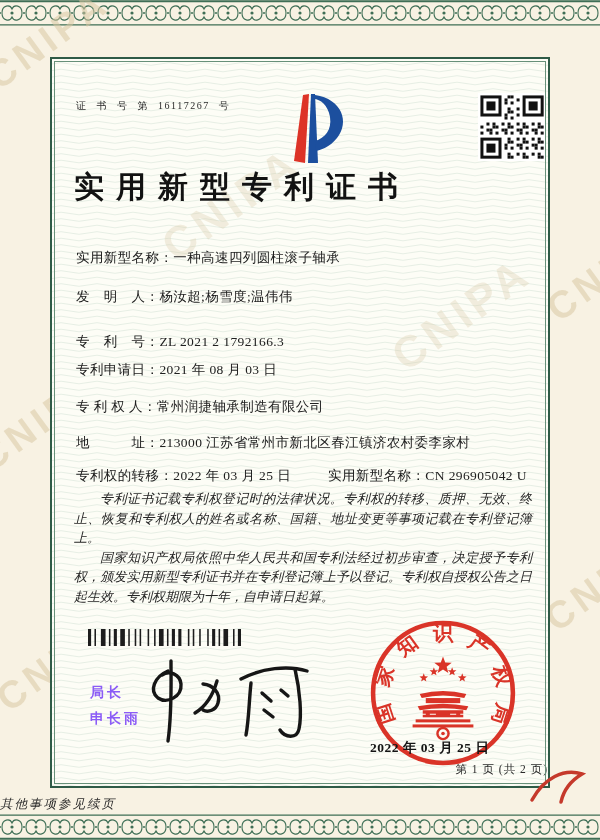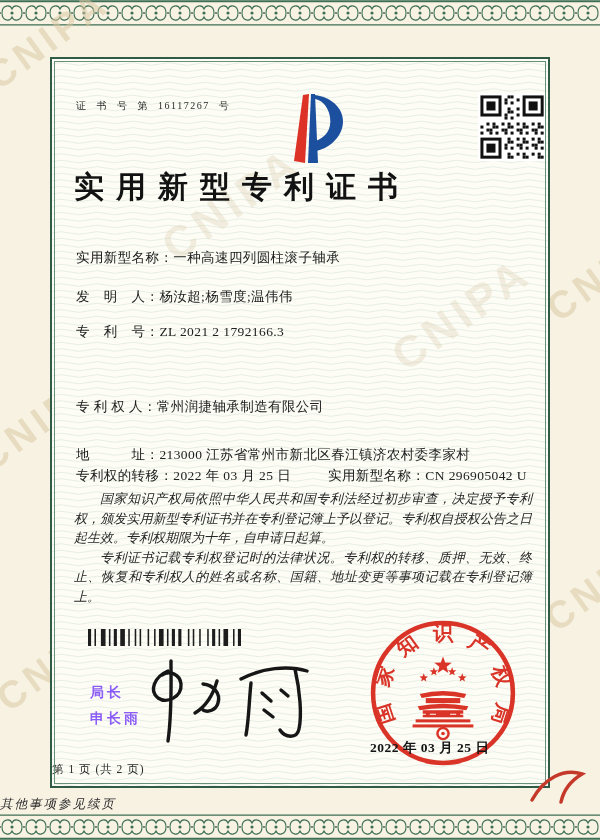--- a/index.html
+++ b/index.html
@@ -27,21 +27,21 @@
   .bodytext{position:absolute;left:22px;top:430px;width:458px;font-size:13px;line-height:19.5px;
         text-align:justify;color:#252525;font-style:italic;}
   .bodytext p{margin:0;text-indent:2em;}
   .barcode{position:absolute;left:35px;top:570px;width:158px;height:17px;}
   .officer{position:absolute;left:38px;top:620px;font-family:"Liberation Sans","DejaVu Sans",sans-serif;
         font-size:14px;font-weight:600;letter-spacing:3px;color:#8b5cf6;line-height:26px;}
   .signature{position:absolute;left:85px;top:596px;width:195px;height:92px;z-index:2;}
   .seal{position:absolute;left:315px;top:558px;width:152px;height:152px;z-index:3;opacity:0.94;}
   .seal-date{position:absolute;left:318px;top:680px;width:160px;z-index:4;font-size:13.5px;
         font-weight:700;letter-spacing:0.5px;color:#141414;white-space:nowrap;}
-  .page-num{position:absolute;left:0;top:703px;width:100%;text-align:left;font-size:11.5px;
+  .page-num{position:absolute;left:0;top:703px;width:100%;text-align:right;font-size:11.5px;
         letter-spacing:1px;color:#2a2a2a;}
   .cont-note{position:absolute;left:0;top:796px;width:100%;text-align:left;font-size:12.5px;
         font-style:italic;letter-spacing:2px;color:#2c2c2c;}
   .red-flourish{position:absolute;left:528px;top:748px;width:60px;height:60px;}
 </style>
 </head>
 <body>
 
 <div class="page">
 
@@ -527,32 +527,33 @@
         <rect x="45.9" y="64.5" width="3.1" height="3.1" fill="#111"></rect>
         <rect x="49" y="64.5" width="3.1" height="3.1" fill="#111"></rect>
         <rect x="61.4" y="64.5" width="3.1" height="3.1" fill="#111"></rect>
         <rect x="64.5" y="64.5" width="3.1" height="3.1" fill="#111"></rect>
       </svg>
 
     <div class="title">实用新型专利证书</div>
 
     <div class="field" style="top:190px;"><span>实用新型名称：</span><span>一种高速四列圆柱滚子轴承</span></div>
     <div class="field" style="top:229px;"><span>发　明　人：</span><span>杨汝超;杨雪度;温伟伟</span></div>
-    <div class="field" style="top:264px;"><span>专　利　号：</span><span>ZL 2021 2 1792166.3</span></div>
+    <div class="field" style="top:274px;"><span>专　利　号：</span><span>ZL 2021 2 1792166.3</span></div>
+    <div class="field" style="top:302px;"><span>专利申请日：</span><span>2021 年 08 月 03 日</span></div>
     <div class="field" style="top:339px;"><span>专 利 权 人：</span><span>常州润捷轴承制造有限公司</span></div>
-    <div class="field" style="top:375px;margin-top:12px;"><span>地　　　址：</span><span>213000 江苏省常州市新北区春江镇济农村委李家村</span></div>
+    <div class="field" style="top:375px;"><span>地　　　址：</span><span>213000 江苏省常州市新北区春江镇济农村委李家村</span></div>
 
     <div class="field" style="top:408px;">
       <span class="grant-pair" style="left:0;"><span>专利权的转移：</span><span>2022 年 03 月 25 日</span></span>
       <span class="grant-pair" style="left:252px;"><span>实用新型名称：</span><span>CN 296905042 U</span></span>
     </div>
 
     <div class="bodytext">
+      <p>专利证书记载专利权登记时的法律状况。专利权的转移、质押、无效、终止、恢复和专利权人的姓名或名称、国籍、地址变更等事项记载在专利登记簿上。</p>
       <p>国家知识产权局依照中华人民共和国专利法经过初步审查，决定授予专利权，颁发实用新型专利证书并在专利登记簿上予以登记。专利权自授权公告之日起生效。专利权期限为十年，自申请日起算。</p>
-      <p>专利证书记载专利权登记时的法律状况。专利权的转移、质押、无效、终止、恢复和专利权人的姓名或名称、国籍、地址变更等事项记载在专利登记簿上。</p>
     </div>
 
     <svg class="barcode" id="barcode" viewBox="0 0 158 17">
         <rect x="1" y="0" width="3.1" height="17" fill="#1d1d1d"></rect>
         <rect x="7.45" y="0" width="1.55" height="17" fill="#1d1d1d"></rect>
         <rect x="13.9" y="0" width="4.65" height="17" fill="#1d1d1d"></rect>
         <rect x="21.900000000000002" y="0" width="1.55" height="17" fill="#1d1d1d"></rect>
         <rect x="26.8" y="0" width="3.1" height="17" fill="#1d1d1d"></rect>
         <rect x="33.25" y="0" width="4.65" height="17" fill="#1d1d1d"></rect>
         <rect x="41.25" y="0" width="1.55" height="17" fill="#1d1d1d"></rect>

